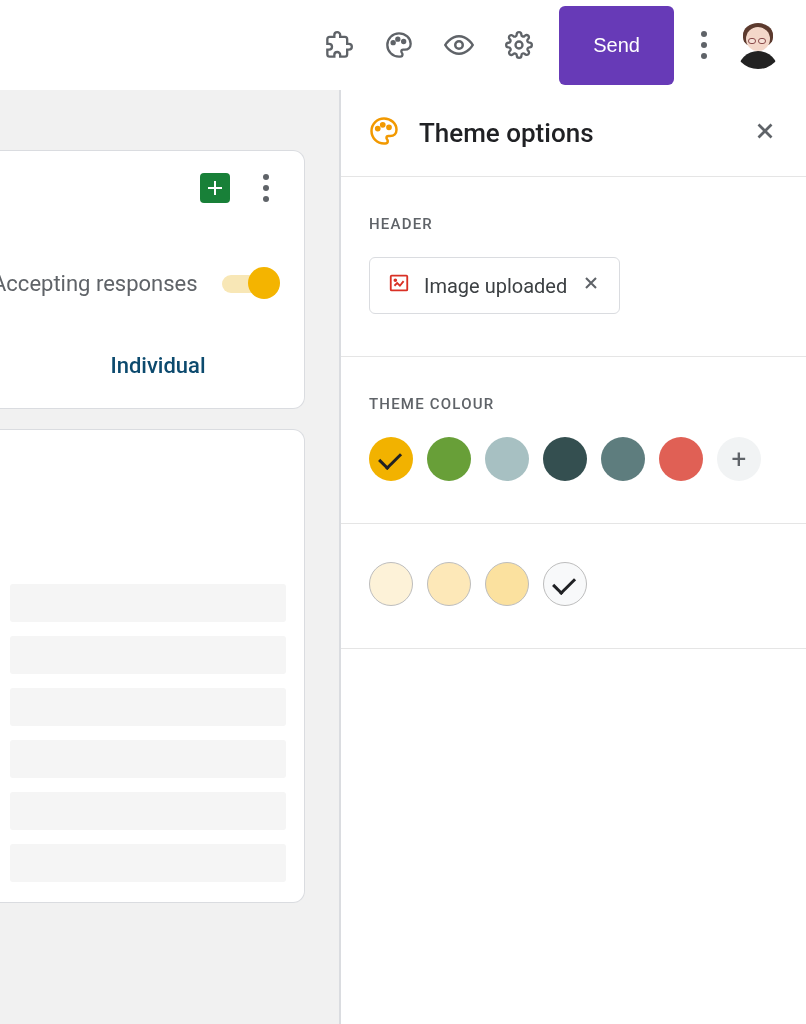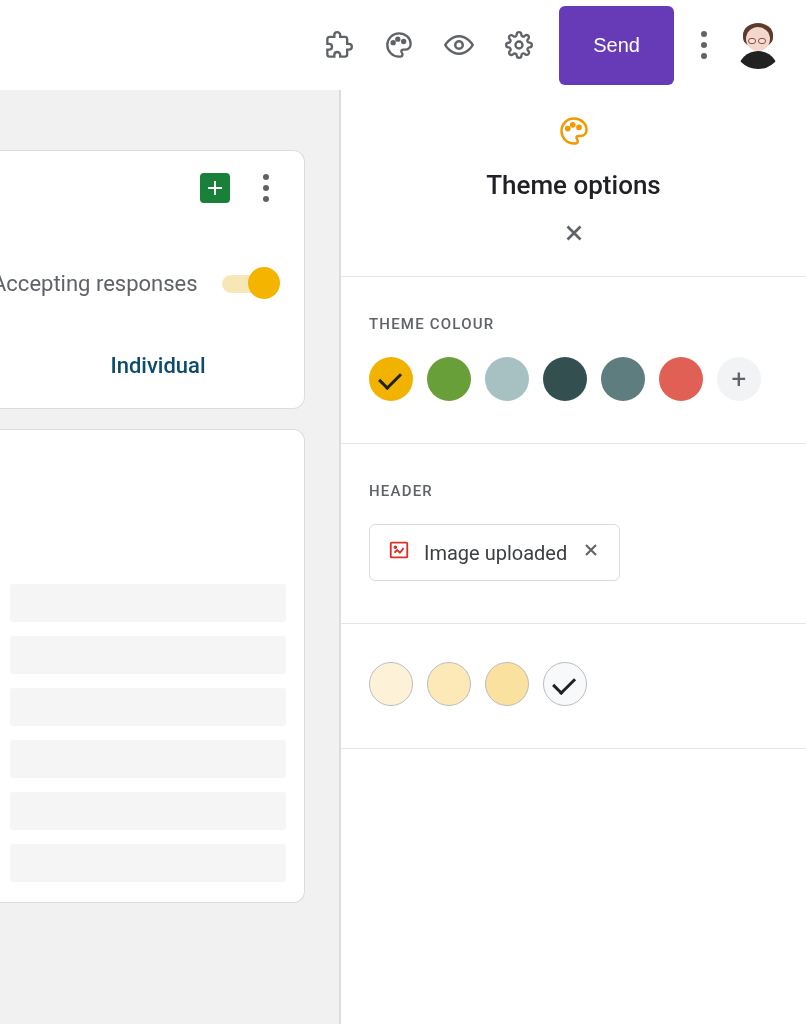--- a/index.html
+++ b/index.html
@@ -196,21 +196,20 @@
     flex: 1;
     background: #fff;
     display: flex;
     flex-direction: column;
     border-left: 1px solid #dadce0;
   }
   .theme-header {
     display:flex;align-items:center;gap:20px;
     padding: 26px 28px;
     border-bottom: 1px solid #e5e5e5;
-    flex-direction: column;
   }
   .palette-icon {
     color: #f29900;
   }
   .theme-title {
     font-size: 26px;
     font-weight: 500;
     color:#202124;
     flex: 1;
   }
@@ -360,52 +359,52 @@
       </span>
       <div class="theme-title">Theme options</div>
       <div class="close-x">
         <svg width="26" height="26" viewBox="0 0 24 24" stroke="currentColor" stroke-width="2.5">
             <path d="M6 6l12 12M18 6L6 18"></path>
           </svg>
       </div>
     </div>
 
     <div class="section">
-      <div class="section-label">THEME COLOUR</div>
-      <div class="swatches" id="theme-color-swatches">
-          <div class="swatch selected" style="background: rgb(242, 178, 0);"></div>
-          <div class="swatch" style="background: rgb(104, 159, 56);"></div>
-          <div class="swatch" style="background: rgb(167, 192, 194);"></div>
-          <div class="swatch" style="background: rgb(52, 79, 80);"></div>
-          <div class="swatch" style="background: rgb(94, 125, 126);"></div>
-          <div class="swatch" style="background: rgb(224, 96, 85);"></div>
-          <div class="swatch add-swatch">+</div>
-        </div>
-    </div>
-
-    <div class="section">
       <div class="section-label">HEADER</div>
       <div class="header-chip">
         <span class="image-outline-icon">
           <svg width="22" height="22" viewBox="0 0 24 24" fill="none" stroke="currentColor" stroke-width="2">
               <rect x="3" y="4" width="18" height="16" rx="1"></rect>
               <path d="M7 15l3-3 3 3 4-5"></path>
               <circle cx="8" cy="9" r="1" fill="currentColor"></circle>
             </svg>
         </span>
         <span>Image uploaded</span>
         <span class="chip-close">
           <svg width="20" height="20" viewBox="0 0 24 24" stroke="currentColor" stroke-width="2.5">
               <path d="M6 6l12 12M18 6L6 18"></path>
             </svg>
         </span>
       </div>
     </div>
 
     <div class="section">
+      <div class="section-label">THEME COLOUR</div>
+      <div class="swatches" id="theme-color-swatches">
+          <div class="swatch selected" style="background: rgb(242, 178, 0);"></div>
+          <div class="swatch" style="background: rgb(104, 159, 56);"></div>
+          <div class="swatch" style="background: rgb(167, 192, 194);"></div>
+          <div class="swatch" style="background: rgb(52, 79, 80);"></div>
+          <div class="swatch" style="background: rgb(94, 125, 126);"></div>
+          <div class="swatch" style="background: rgb(224, 96, 85);"></div>
+          <div class="swatch add-swatch">+</div>
+        </div>
+    </div>
+
+    <div class="section">
       <div class="swatches" id="bg-color-swatches">
           <div class="swatch outlined" style="background: rgb(253, 242, 216);"></div>
           <div class="swatch outlined" style="background: rgb(253, 232, 184);"></div>
           <div class="swatch outlined" style="background: rgb(251, 225, 159);"></div>
           <div class="swatch outlined selected" style="background: rgb(248, 249, 250);"></div>
         </div>
     </div>
 
 
   </div>

